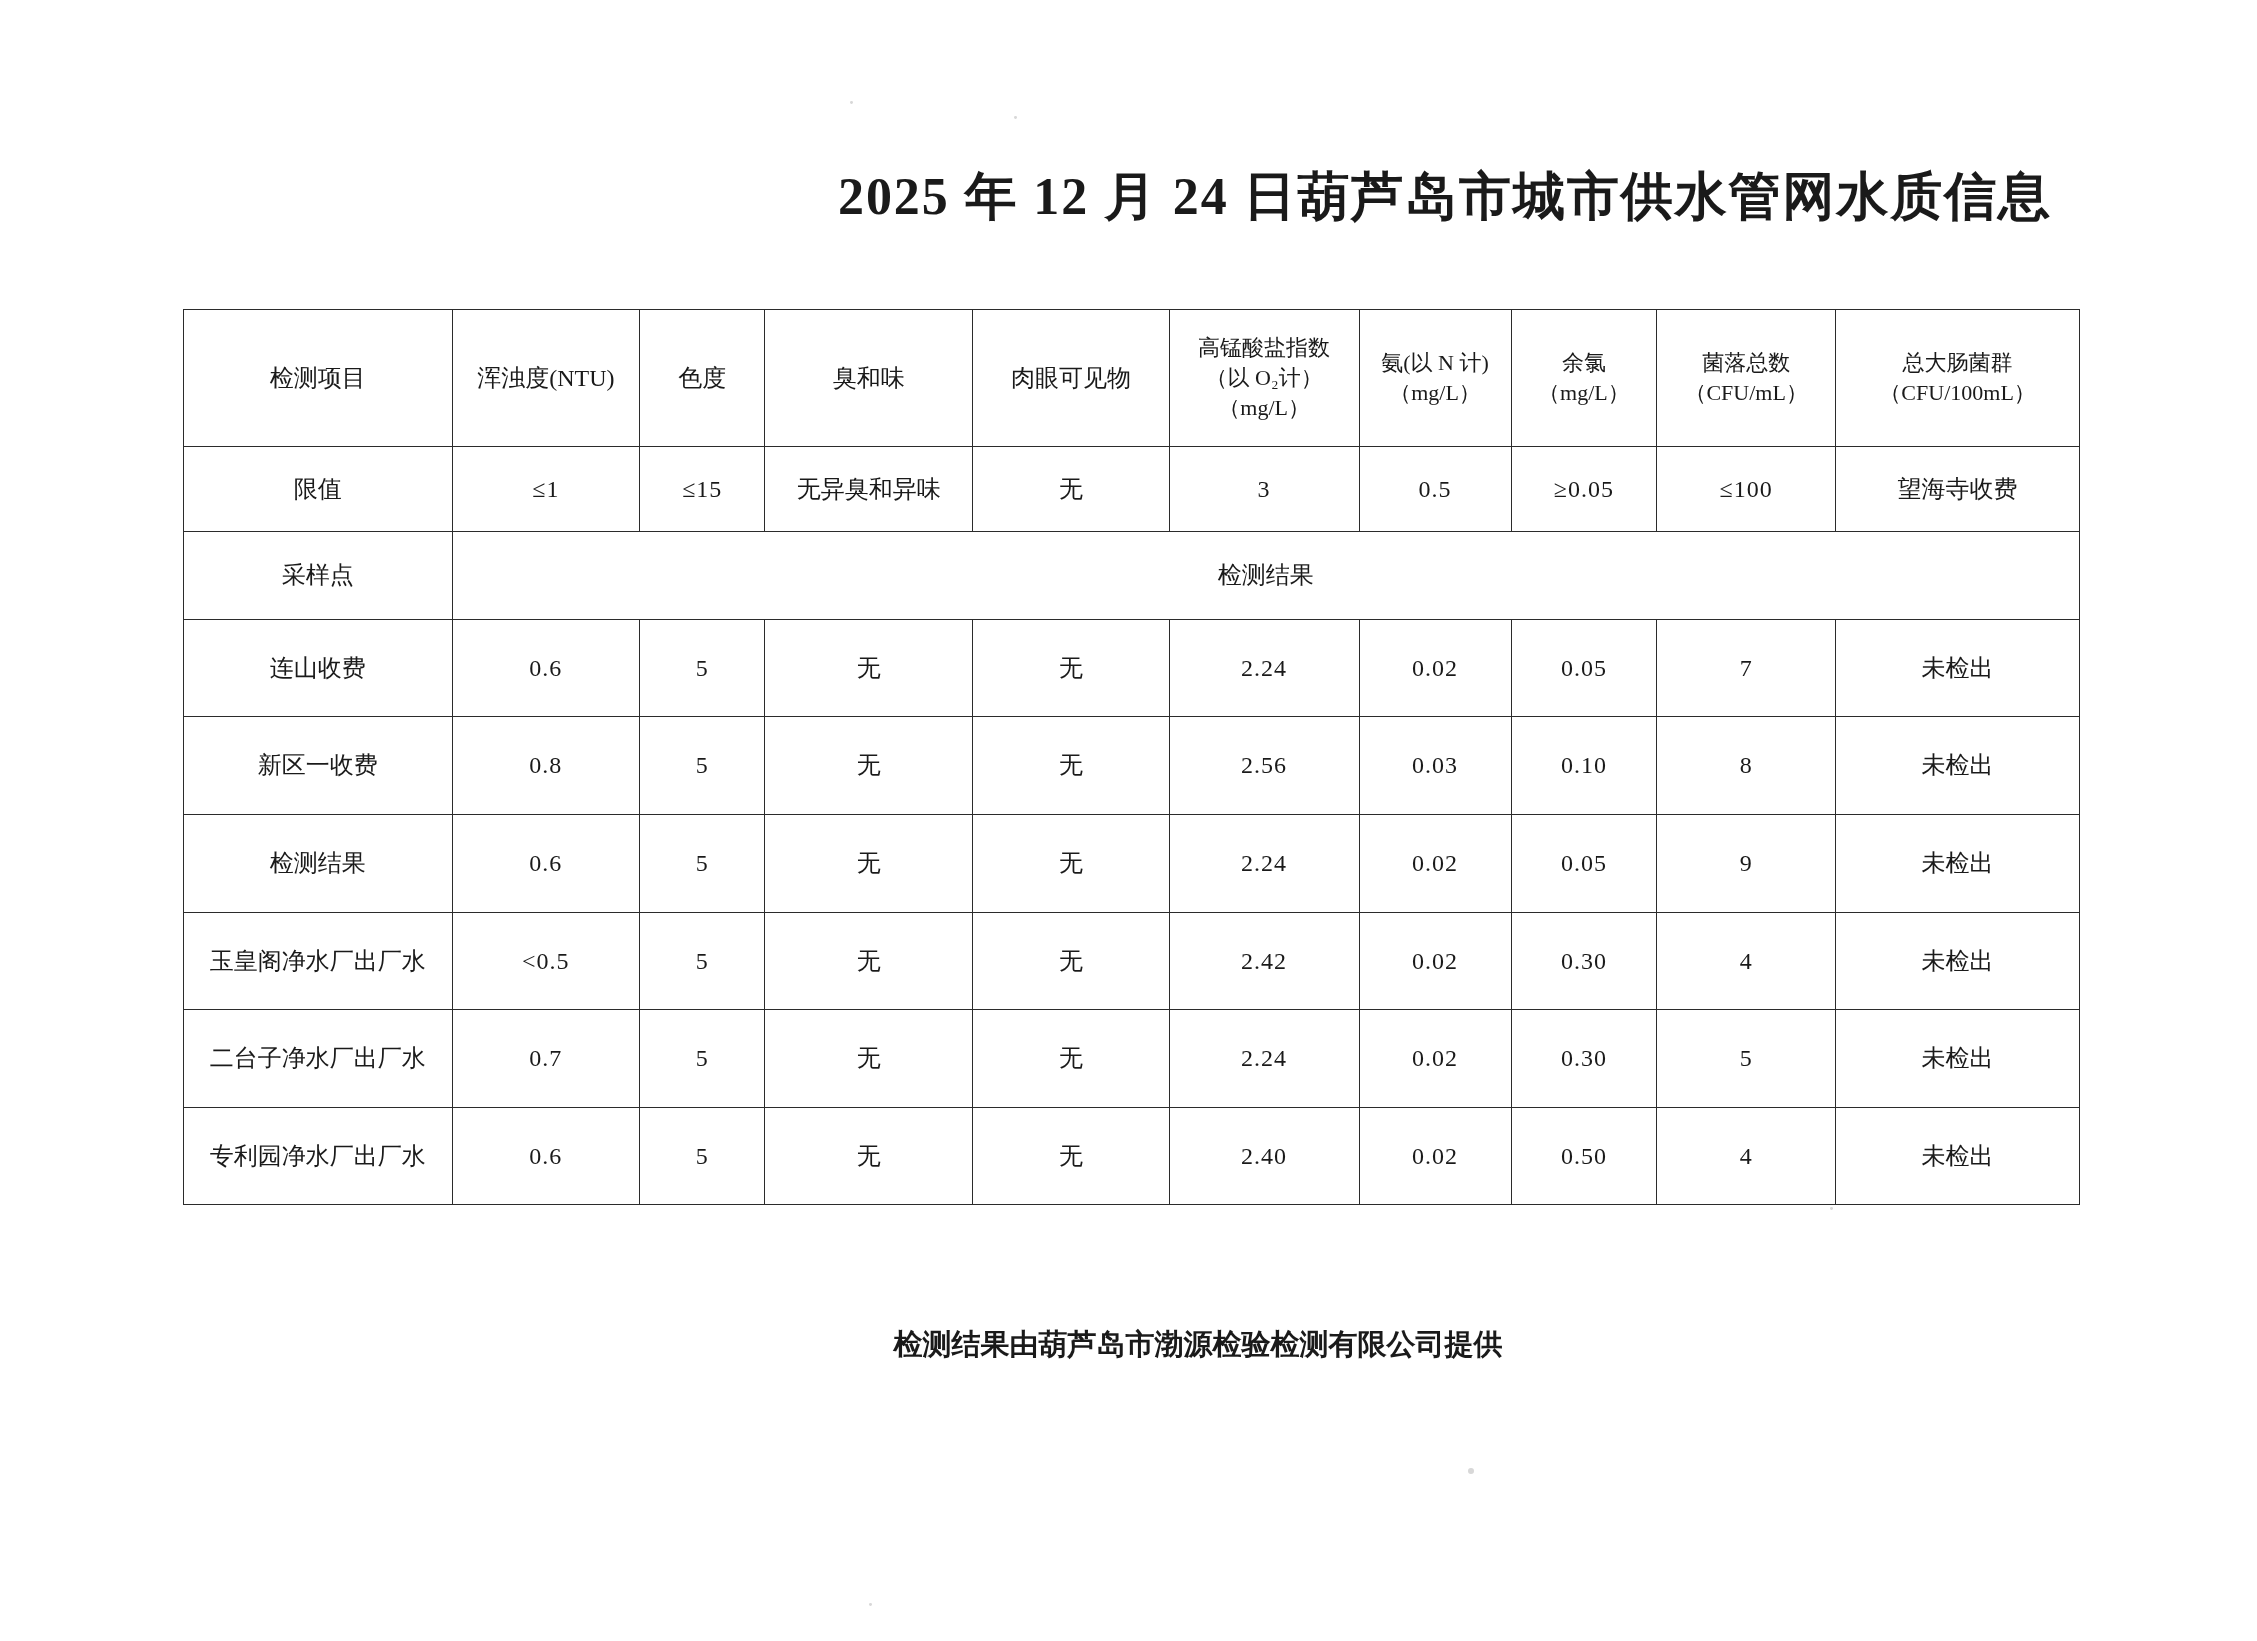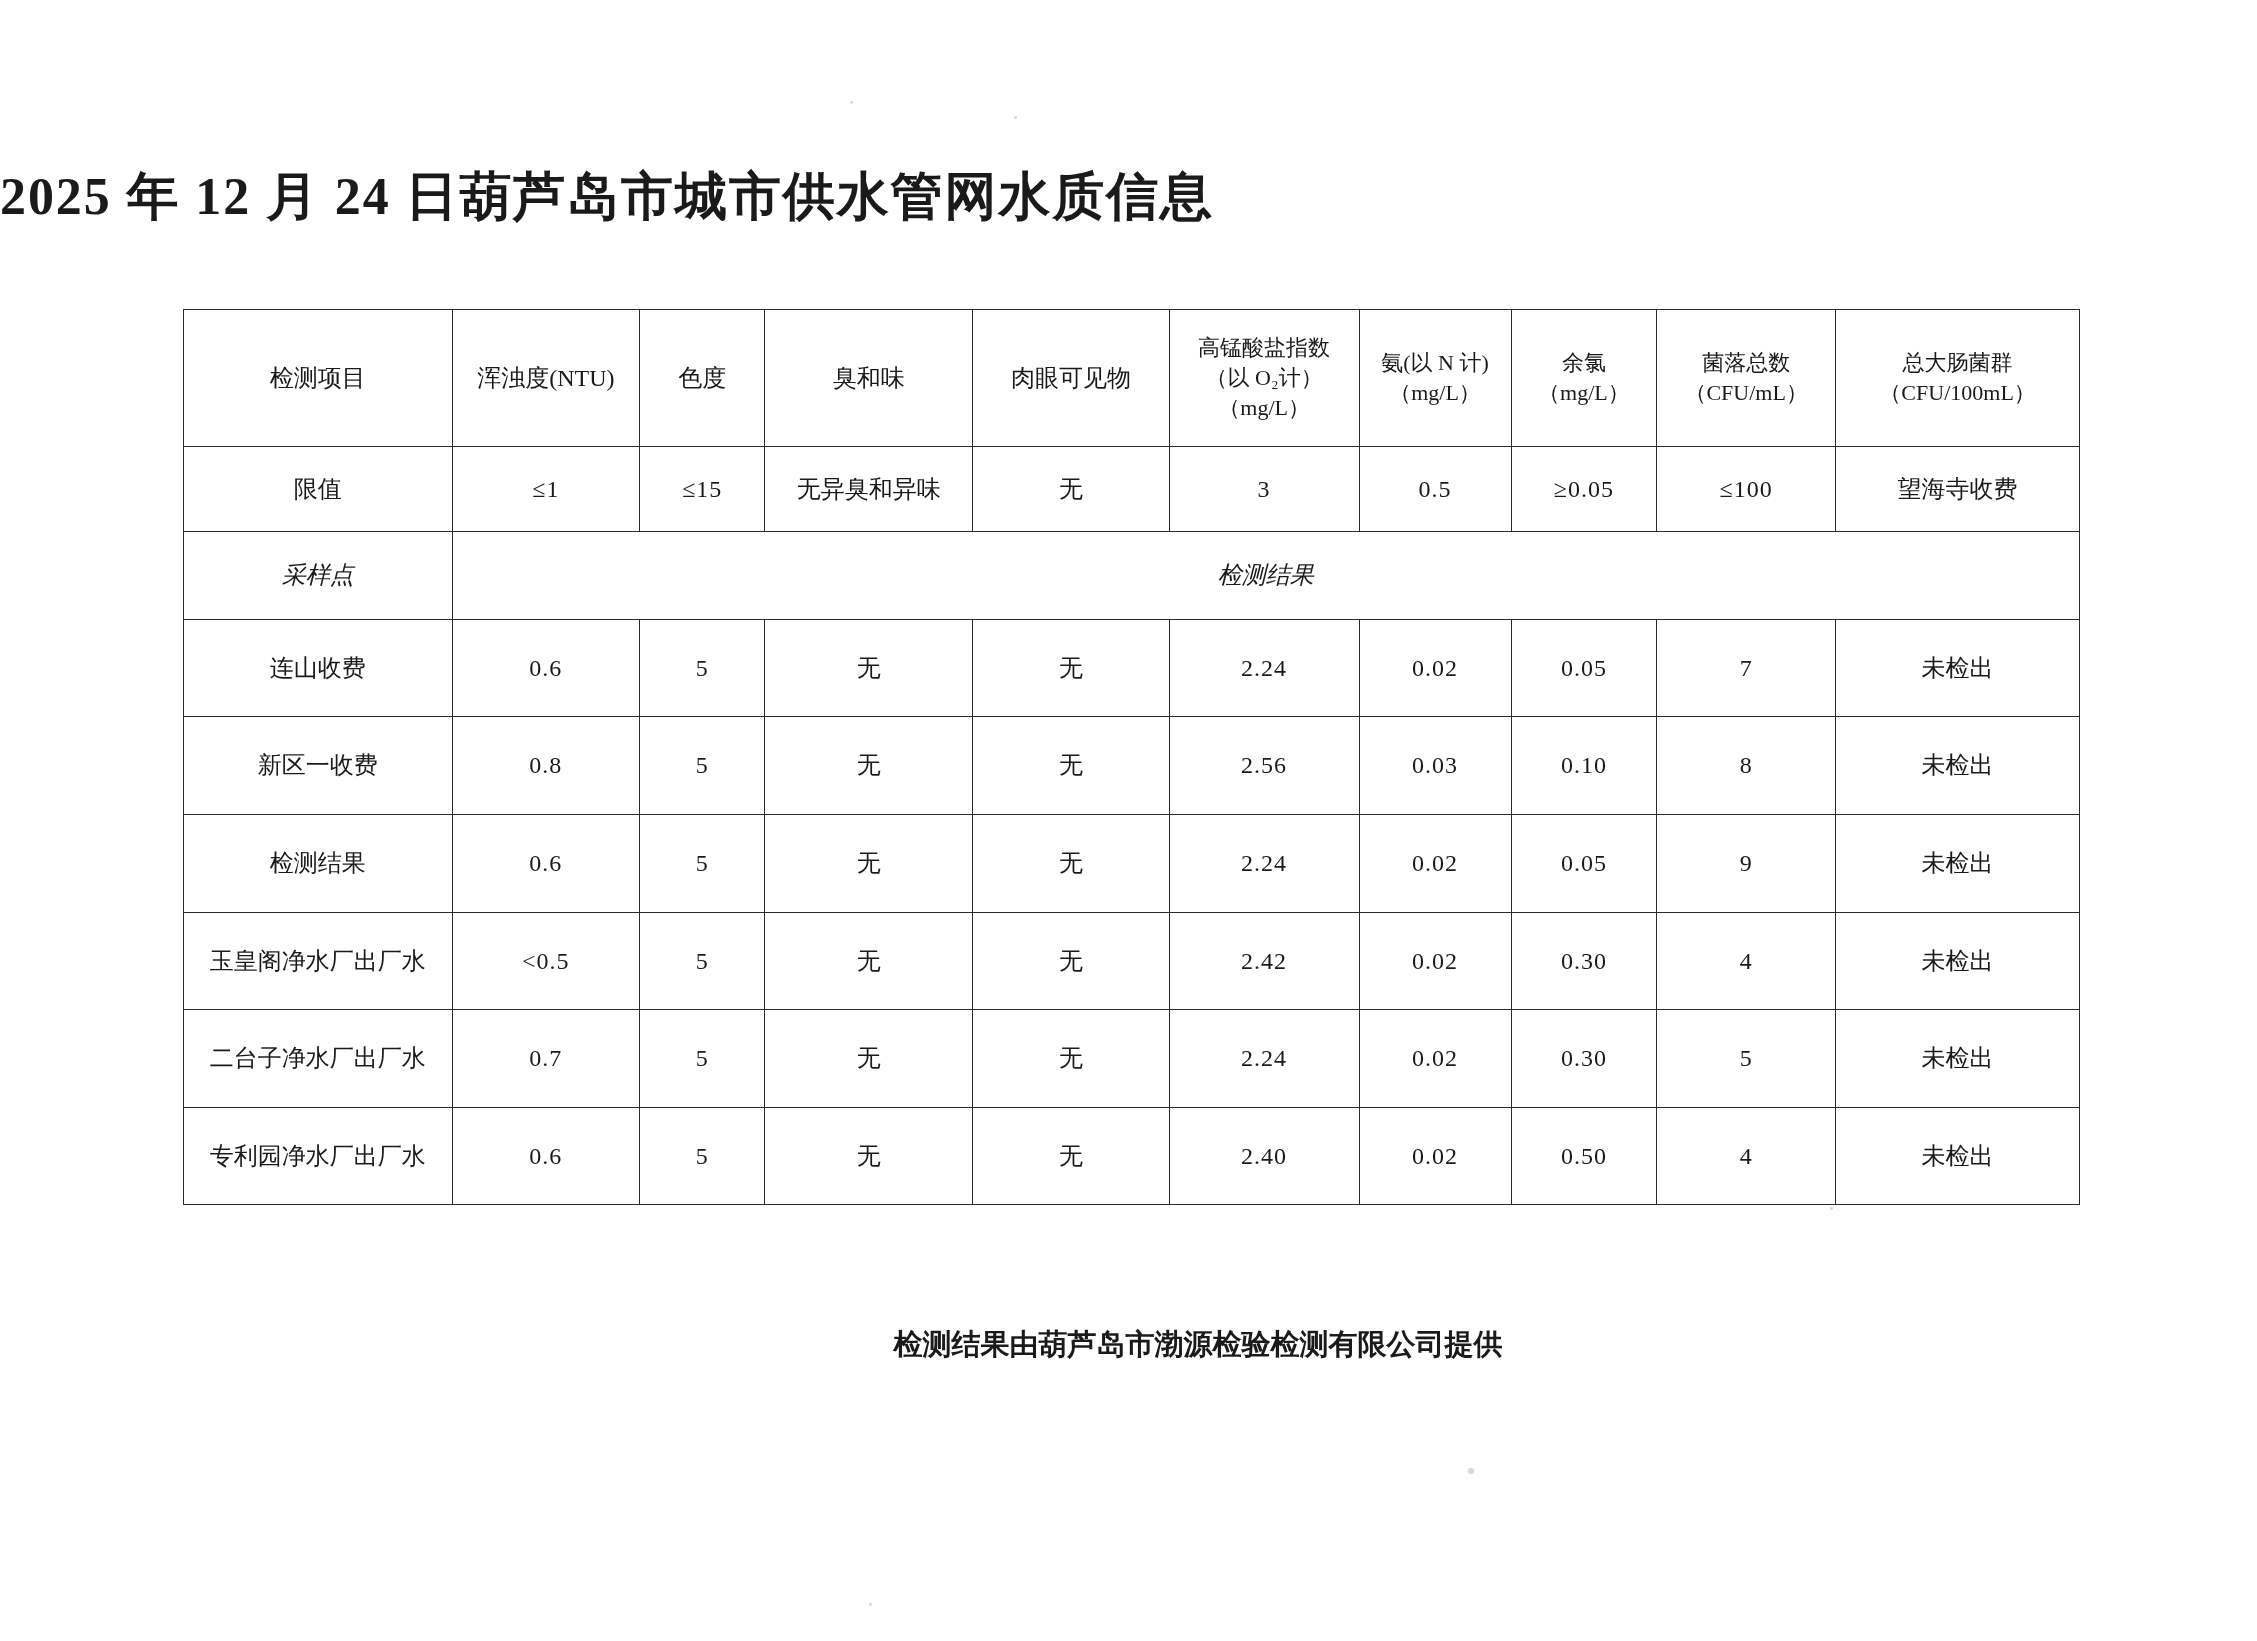--- a/index.html
+++ b/index.html
@@ -20,21 +20,21 @@
     height: 1641px;
     position: relative;
     box-sizing: border-box;
     padding: 0;
   }
   .doc-title {
     position: absolute;
     top: 162px;
     left: 0;
     width: 2052px;
-    text-align: left;
+    text-align: right;
     font-size: 52px;
     font-weight: bold;
     letter-spacing: 1.9px;
     font-family: "Liberation Serif", "DejaVu Serif", serif;
     white-space: nowrap;
   }
   .table-wrap {
     position: absolute;
     top: 309px;
     left: 183px;
@@ -58,21 +58,20 @@
     height: 124px;
   }
   .hdr .multi {
     font-size: 23px;
   }
   .limit-row td {
     height: 73px;
   }
   .sample-row td {
     height: 75px;
-    font-style: italic;
   }
   .data-row td {
     height: 85px;
   }
   .num {
     font-family: "Liberation Serif", "DejaVu Serif", serif;
     letter-spacing: 1px;
   }
   .site-name {
     font-size: 25px;

